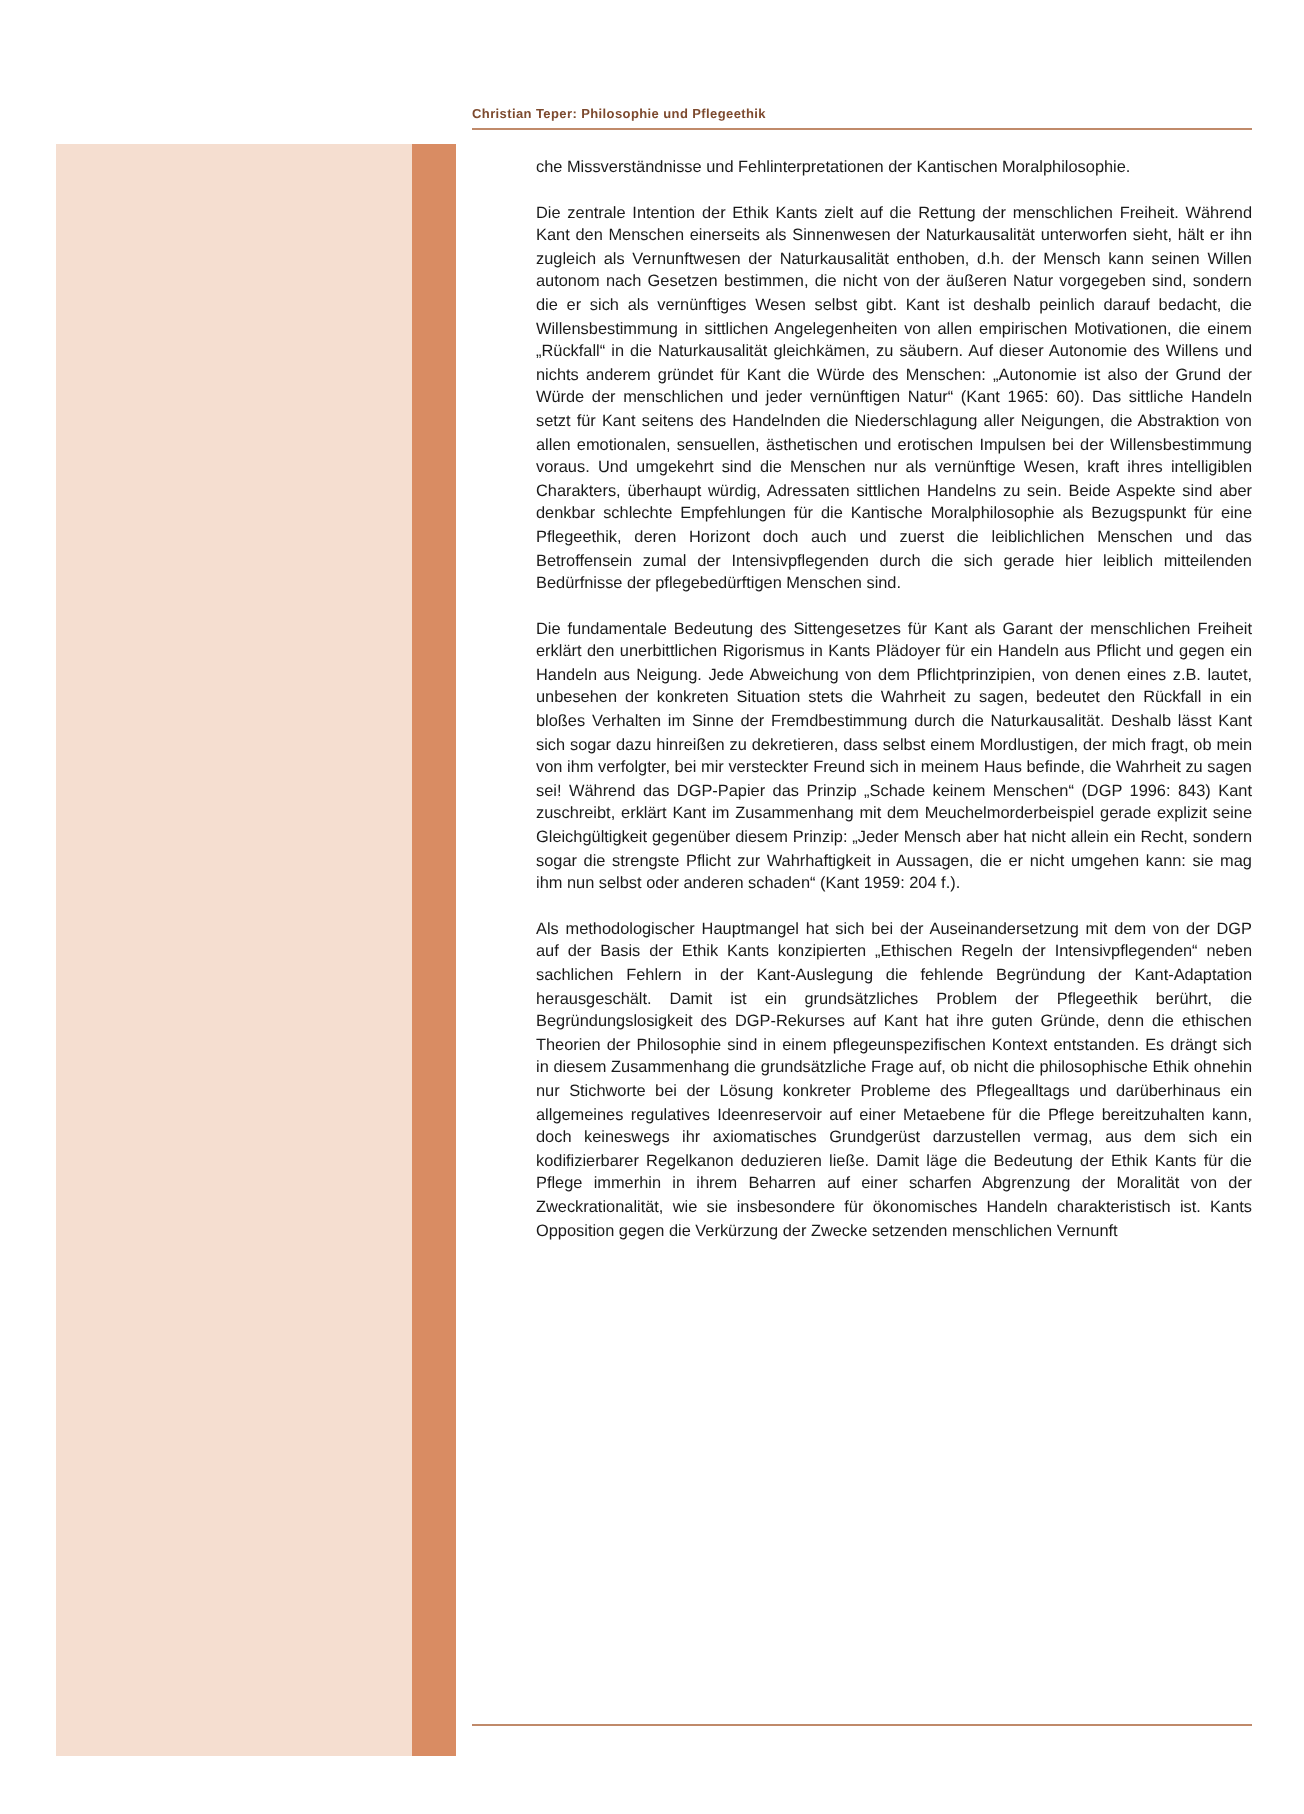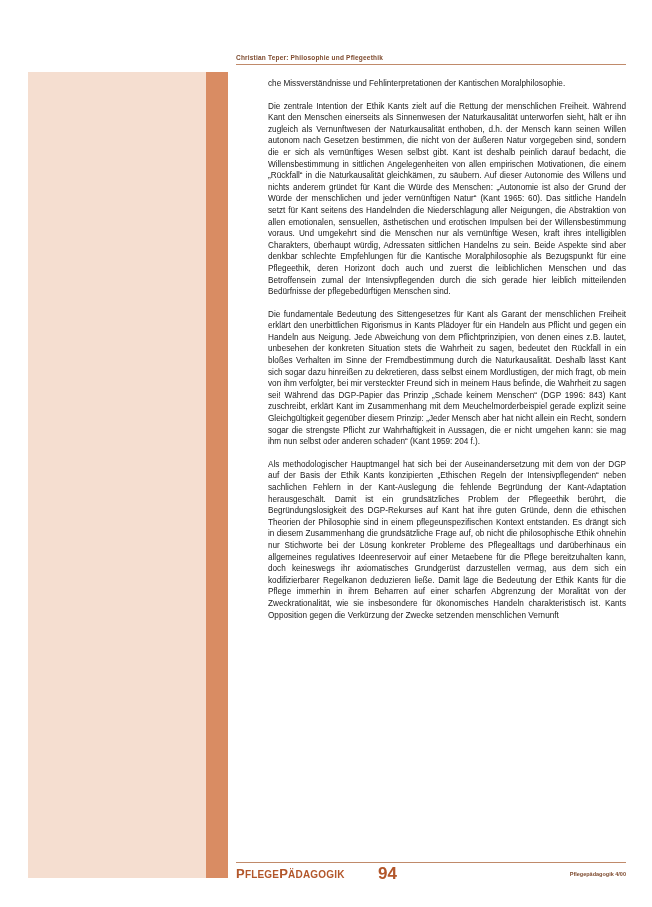--- a/index.html
+++ b/index.html
@@ -130,19 +130,14 @@
   <div class="running-head-rule"></div>
 
   <div class="column">
     <p class="para">che Missverständnisse und Fehlinterpretationen der Kantischen Moralphilosophie.</p>
     <p class="para">Die zentrale Intention der Ethik Kants zielt auf die Rettung der menschlichen Freiheit. Während Kant den Menschen einerseits als Sinnenwesen der Naturkausalität unterworfen sieht, hält er ihn zugleich als Vernunftwesen der Naturkausalität enthoben, d.h. der Mensch kann seinen Willen autonom nach Gesetzen bestimmen, die nicht von der äußeren Natur vorgegeben sind, sondern die er sich als vernünftiges Wesen selbst gibt. Kant ist deshalb peinlich darauf bedacht, die Willensbestimmung in sittlichen Angelegenheiten von allen empirischen Motivationen, die einem „Rückfall“ in die Naturkausalität gleichkämen, zu säubern. Auf dieser Autonomie des Willens und nichts anderem gründet für Kant die Würde des Menschen: „Autonomie ist also der Grund der Würde der menschlichen und jeder vernünftigen Natur“ (Kant 1965: 60). Das sittliche Handeln setzt für Kant seitens des Handelnden die Niederschlagung aller Neigungen, die Abstraktion von allen emotionalen, sensuellen, ästhetischen und erotischen Impulsen bei der Willensbestimmung voraus. Und umgekehrt sind die Menschen nur als vernünftige Wesen, kraft ihres intelligiblen Charakters, überhaupt würdig, Adressaten sittlichen Handelns zu sein. Beide Aspekte sind aber denkbar schlechte Empfehlungen für die Kantische Moralphilosophie als Bezugspunkt für eine Pflegeethik, deren Horizont doch auch und zuerst die leiblichlichen Menschen und das Betroffensein zumal der Intensivpflegenden durch die sich gerade hier leiblich mitteilenden Bedürfnisse der pflegebedürftigen Menschen sind.</p>
     <p class="para">Die fundamentale Bedeutung des Sittengesetzes für Kant als Garant der menschlichen Freiheit erklärt den unerbittlichen Rigorismus in Kants Plädoyer für ein Handeln aus Pflicht und gegen ein Handeln aus Neigung. Jede Abweichung von dem Pflichtprinzipien, von denen eines z.B. lautet, unbesehen der konkreten Situation stets die Wahrheit zu sagen, bedeutet den Rückfall in ein bloßes Verhalten im Sinne der Fremdbestimmung durch die Naturkausalität. Deshalb lässt Kant sich sogar dazu hinreißen zu dekretieren, dass selbst einem Mordlustigen, der mich fragt, ob mein von ihm verfolgter, bei mir versteckter Freund sich in meinem Haus befinde, die Wahrheit zu sagen sei! Während das DGP-Papier das Prinzip „Schade keinem Menschen“ (DGP 1996: 843) Kant zuschreibt, erklärt Kant im Zusammenhang mit dem Meuchelmorderbeispiel gerade explizit seine Gleichgültigkeit gegenüber diesem Prinzip: „Jeder Mensch aber hat nicht allein ein Recht, sondern sogar die strengste Pflicht zur Wahrhaftigkeit in Aussagen, die er nicht umgehen kann: sie mag ihm nun selbst oder anderen schaden“ (Kant 1959: 204 f.).</p>
     <p class="para">Als methodologischer Hauptmangel hat sich bei der Auseinandersetzung mit dem von der DGP auf der Basis der Ethik Kants konzipierten „Ethischen Regeln der Intensivpflegenden“ neben sachlichen Fehlern in der Kant-Auslegung die fehlende Begründung der Kant-Adaptation herausgeschält. Damit ist ein grundsätzliches Problem der Pflegeethik berührt, die Begründungslosigkeit des DGP-Rekurses auf Kant hat ihre guten Gründe, denn die ethischen Theorien der Philosophie sind in einem pflegeunspezifischen Kontext entstanden. Es drängt sich in diesem Zusammenhang die grundsätzliche Frage auf, ob nicht die philosophische Ethik ohnehin nur Stichworte bei der Lösung konkreter Probleme des Pflegealltags und darüberhinaus ein allgemeines regulatives Ideenreservoir auf einer Metaebene für die Pflege bereitzuhalten kann, doch keineswegs ihr axiomatisches Grundgerüst darzustellen vermag, aus dem sich ein kodifizierbarer Regelkanon deduzieren ließe. Damit läge die Bedeutung der Ethik Kants für die Pflege immerhin in ihrem Beharren auf einer scharfen Abgrenzung der Moralität von der Zweckrationalität, wie sie insbesondere für ökonomisches Handeln charakteristisch ist. Kants Opposition gegen die Verkürzung der Zwecke setzenden menschlichen Vernunft</p>
   </div>
 
   <div class="footer-rule"></div>
-  <div class="footer">
-    <div class="footer-journal"><span>P</span><span class="small-caps">FLEGE</span><span>P</span><span class="small-caps">ÄDAGOGIK</span></div>
-    <div class="footer-page">94</div>
-    <div class="footer-issue">Pflegepädagogik 4/00</div>
-  </div>
 
 </div>
 
 </body></html>

